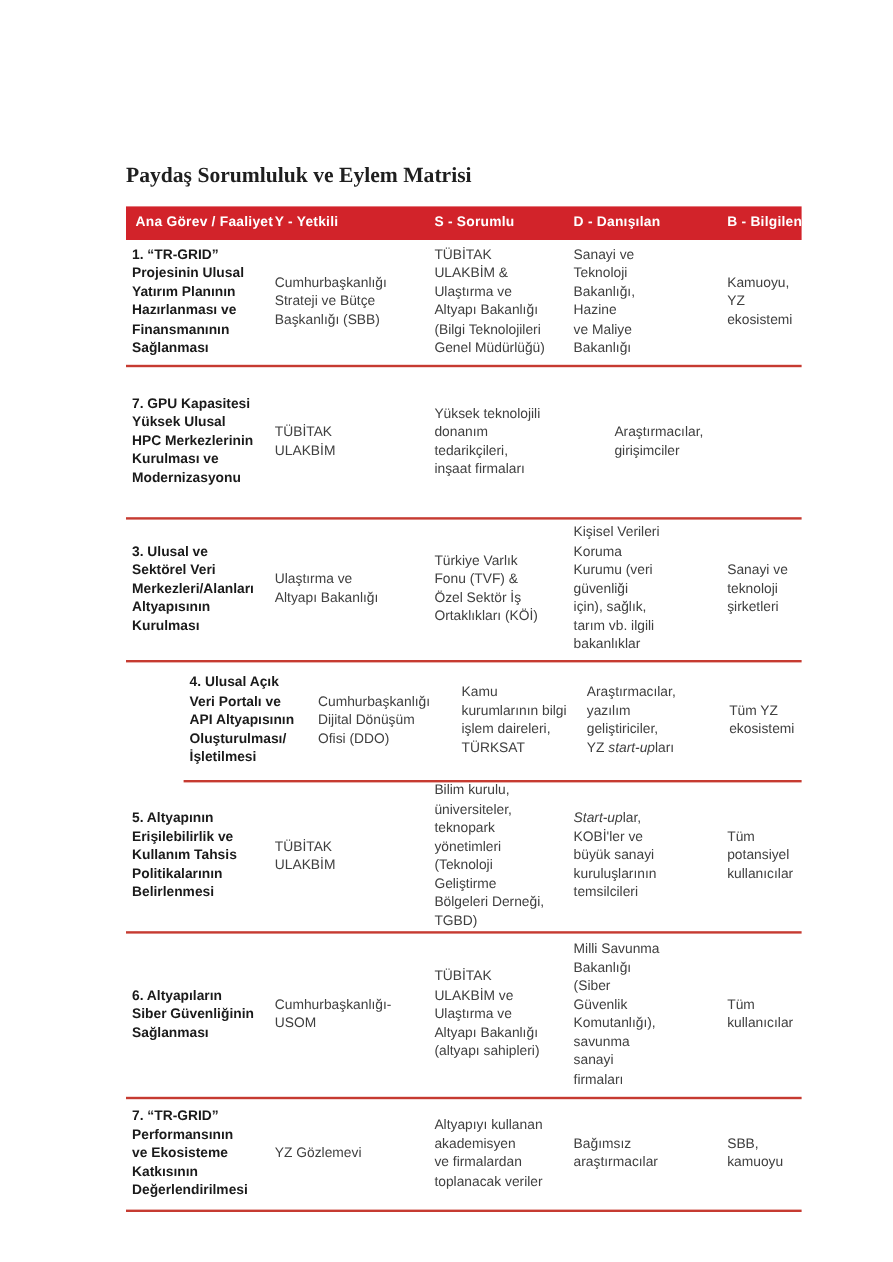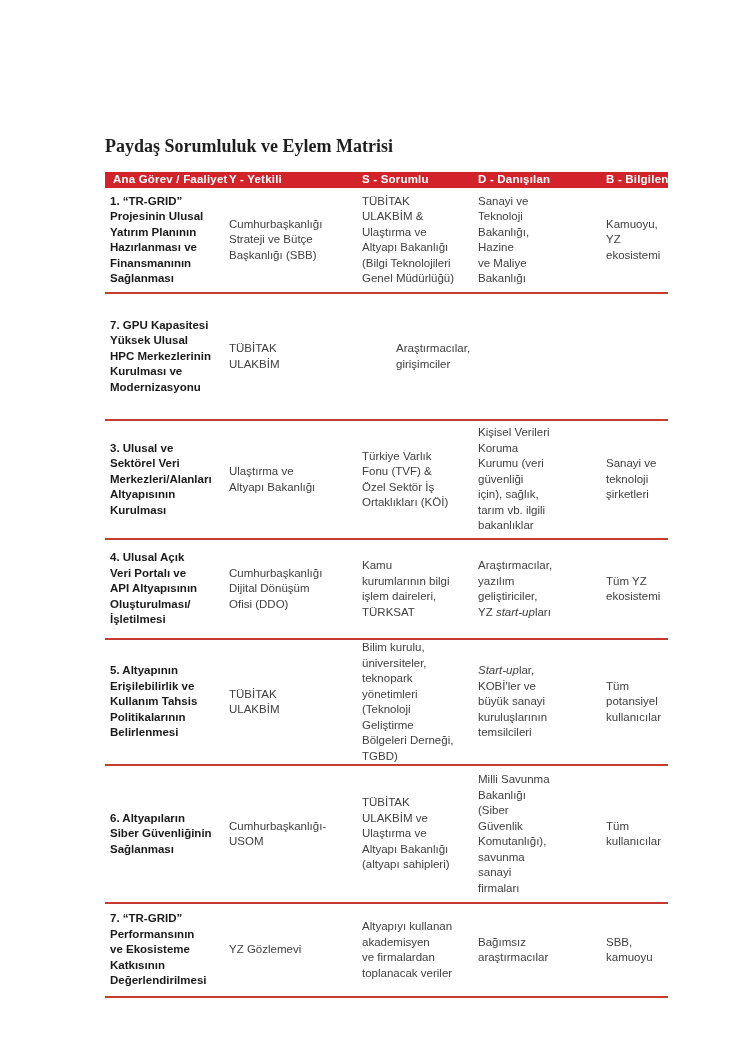--- a/index.html
+++ b/index.html
@@ -23,21 +23,21 @@
   }
   .matrix {
     position: absolute;
     left: 105px;
     top: 172px;
     width: 563px;
   }
   .thead {
     display: flex;
     align-items: center;
-    height: 16px;
+    height: 28px;
     background: #d2232a;
     color: #ffffff;
     font-size: 10px;
     font-weight: 700;
     letter-spacing: 0.2px;
   }
   .row {
     display: flex;
     align-items: center;
     border-bottom: 2px solid #c63b31;
@@ -53,21 +53,21 @@
   .c1 { width: 124px; padding-left: 5px; }
   .thead .c1 { padding-left: 8px; }
   .c2 { width: 133px; }
   .c3 { width: 116px; }
   .c4 { width: 94px; }
   .c5 { width: 96px; padding-left: 34px; }
   .task { font-weight: 700; color: #1a1a1a; }
   .r1 { min-height: 106px; }
   .r2 { min-height: 127px; }
   .r3 { min-height: 119px; }
-  .r4 { min-height: 100px; }
+  .r4 { min-height: 100px; margin-left: 48px; }
   .r5 { min-height: 125px; }
   .r6 { min-height: 138px; }
   .r7 { min-height: 94px; }
   em { font-style: italic; text-align: center; }
 </style>
 </head>
 <body>
 
 <div class="page">
 
@@ -110,20 +110,24 @@
     </div>
 
     <div class="row r2">
       <div class="cell c1 task">7. GPU Kapasitesi
 Yüksek Ulusal
 HPC Merkezlerinin
 Kurulması ve
 Modernizasyonu</div>
       <div class="cell c2">TÜBİTAK
 ULAKBİM</div>
+      <div class="cell c3">Yüksek teknolojili
+donanım
+tedarikçileri,
+inşaat firmaları</div>
       <div class="cell c5">Araştırmacılar,
 girişimciler</div>
     </div>
 
     <div class="row r3">
       <div class="cell c1 task">3. Ulusal ve
 Sektörel Veri
 Merkezleri/Alanları
 Altyapısının
 Kurulması</div>

